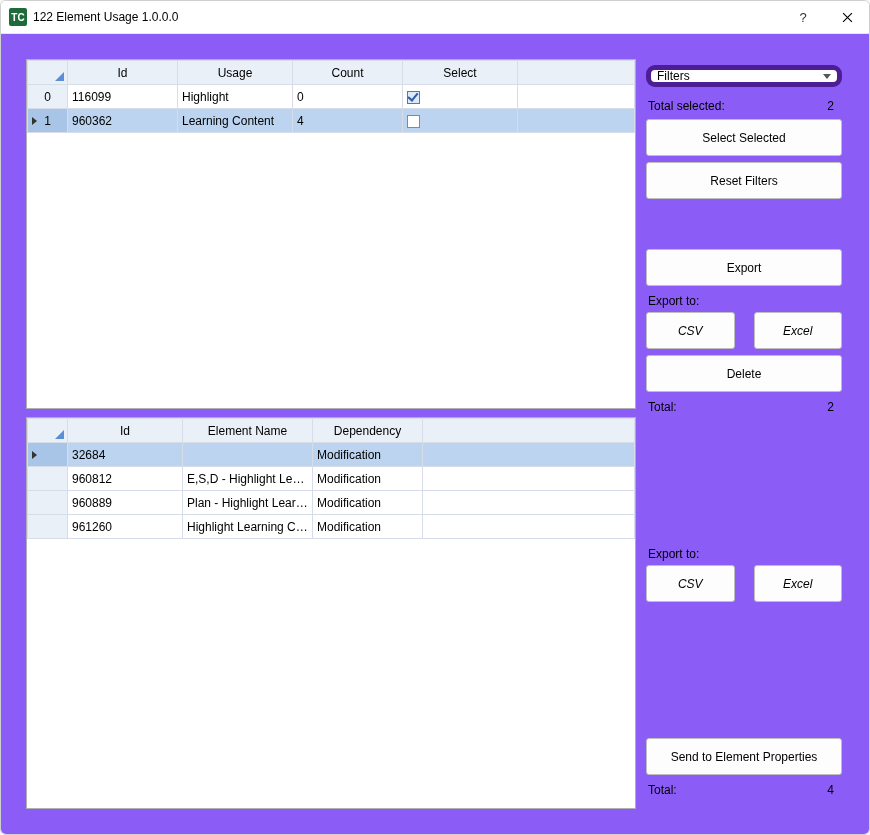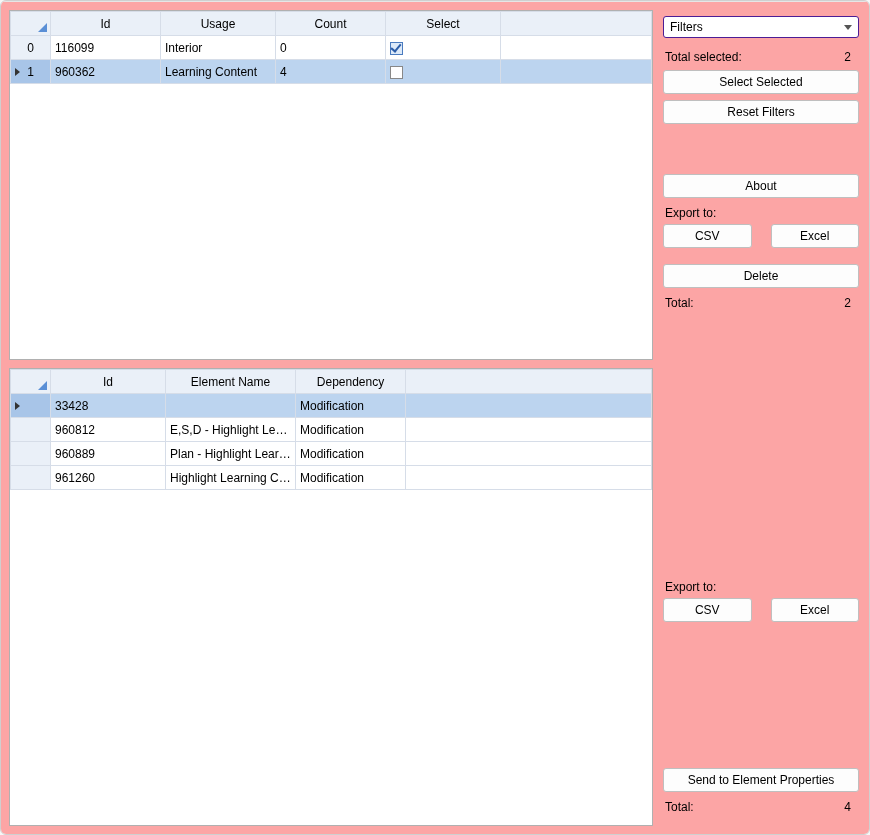--- a/index.html
+++ b/index.html
@@ -43,22 +43,22 @@
     display: flex; align-items: center; justify-content: center;
     font-size: 13px;
     color: #333;
   }
   .titlebar .tb-btn.close svg { width: 11px; height: 11px; }
   .titlebar .tb-btn.help { font-weight: normal; }
 
   .body {
     flex: 1;
     display: flex;
-    background: #fca5a5;
-    padding: 8px;
+    background: #8b5cf6;
+    padding: 25px;
     gap: 8px;
     border-top: 1px solid #e6e6e6;
   }
 
   .left {
     flex: 1;
     display: flex;
     flex-direction: column;
     gap: 8px;
   }
@@ -144,68 +144,80 @@
 
   
   .sidebar {
     width: 200px;
     display: flex;
     flex-direction: column;
     padding: 6px 2px;
   }
   .filters {
     height: 22px;
-    border: 1px solid #4c1d95;
+    border: 5px solid #4c1d95;
     background: #fff;
-    border-radius: 3px;
+    border-radius: 9px;
     display: flex;
     align-items: center;
     padding: 0 6px;
     margin-bottom: 10px;
     position: relative;
   }
   .filters .chev {
     margin-left: auto;
     width: 0; height: 0;
     border-left: 4px solid transparent;
     border-right: 4px solid transparent;
     border-top: 5px solid #555;
   }
   .kv {
     display: flex;
     justify-content: space-between;
     margin: 2px 8px 6px 2px;
   }
   .btn {
-    height: 24px;
+    height: 37px;
     border: 1px solid #bfbfbf;
     background: #fdfdfd;
     border-radius: 3px;
     display: flex;
     align-items: center;
     justify-content: center;
     margin-bottom: 6px;
     font-size: 12px;
     cursor: default;
   }
   .btn-row {
     display: flex;
     gap: 19px;
-    margin-bottom: 16px;
+    margin-bottom: 6px;
+    font-style: italic;
   }
   .btn-row .btn { flex: 1; margin-bottom: 0; }
   .gap-lg { height: 44px; }
   .gap-xl { flex: 1; }
   .section-label { margin: 2px 2px 4px 2px; }
 </style>
 </head>
 <body>
 
 <div class="window">
 
+  <div class="titlebar">
+    <div class="app-icon">TC</div>
+    <div class="title-text">122 Element Usage 1.0.0.0</div>
+    <div class="spacer"></div>
+    <div class="tb-btn help">?</div>
+    <div class="tb-btn close">
+      <svg viewBox="0 0 10 10">
+          <path d="M1 1 L9 9 M9 1 L1 9" stroke="#000" stroke-width="1" fill="none"></path>
+        </svg>
+    </div>
+  </div>
 
   <div class="body">
 
     <div class="left">
 
       <div class="grid-wrap top-grid">
         <table class="grid">
           <colgroup>
             <col style="width:40px">
               <col style="width:110px">
@@ -221,21 +233,21 @@
               <th>Usage</th>
               <th>Count</th>
               <th>Select</th>
               <th></th>
             </tr>
           </thead>
           <tbody id="top-tbody">
               <tr>
                 <td class="rowhdr">0</td>
                 <td class="center">116099</td>
-                <td class="left-align">Interior</td>
+                <td class="left-align">Highlight</td>
                 <td class="center">0</td>
                 <td class="center"><span class="chk checked"></span></td>
                 <td></td>
               </tr>
               <tr class="sel">
                 <td class="rowhdr"><span class="row-indicator"></span>1</td>
                 <td class="center">960362</td>
                 <td class="left-align">Learning Content</td>
                 <td class="center">4</td>
                 <td class="center"><span class="chk"></span></td>
@@ -261,21 +273,21 @@
               <th>Element Name</th>
               <th>Dependency</th>
               <th></th>
             </tr>
           </thead>
           <tbody id="bottom-tbody">
               <tr class="sel">
                 <td class="rowhdr">
                   <span class="row-indicator"></span>
                 </td>
-                <td class="center">33428</td>
+                <td class="center">32684</td>
                 <td class="left-align"></td>
                 <td class="center">Modification</td>
                 <td></td>
               </tr>
               <tr>
                 <td class="rowhdr"></td>
                 <td class="center">960812</td>
                 <td class="left-align">E,S,D - Highlight Lear...</td>
                 <td class="center">Modification</td>
                 <td></td>
@@ -308,21 +320,21 @@
 
       <div class="kv">
         <span>Total selected:</span>
         <span>2</span>
       </div>
 
       <div class="btn">Select Selected</div>
       <div class="btn">Reset Filters</div>
 
       <div class="gap-lg"></div>
-      <div class="btn">About</div>
+      <div class="btn">Export</div>
 
       <div class="section-label">Export to:</div>
       <div class="btn-row">
         <div class="btn">CSV</div>
         <div class="btn">Excel</div>
       </div>
       <div class="btn">Delete</div>
 
       <div class="kv">
         <span>Total:</span>

